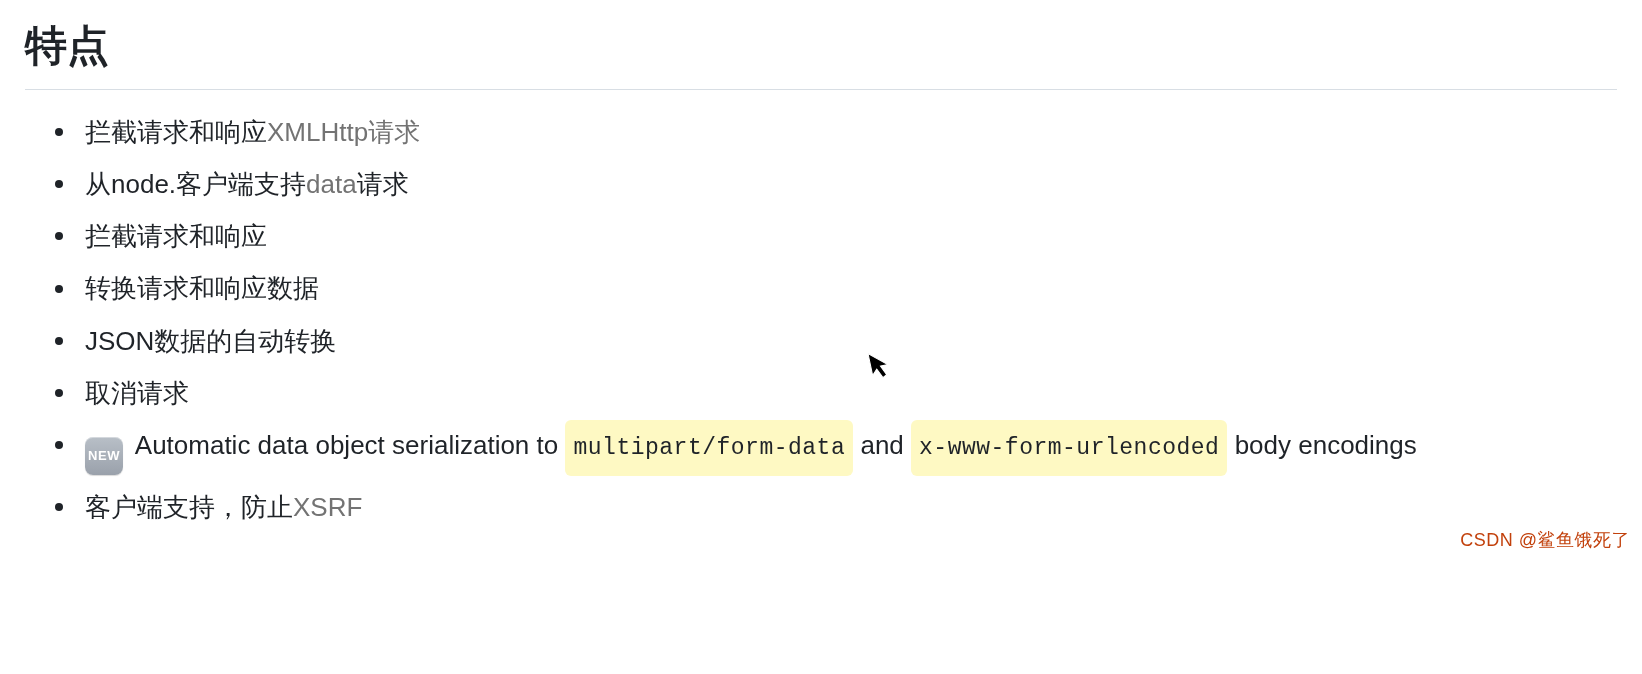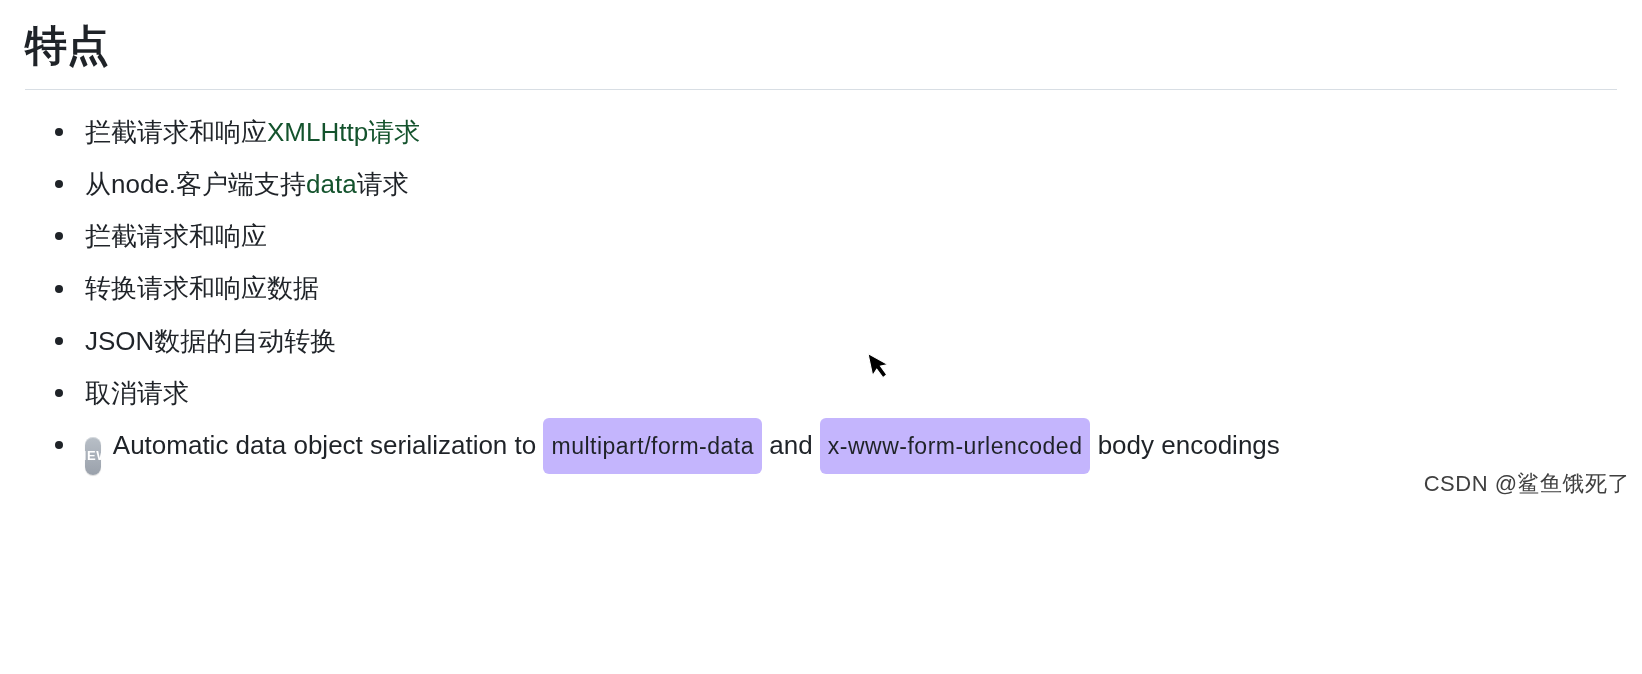--- a/index.html
+++ b/index.html
@@ -38,56 +38,56 @@
       content: "";
       position: absolute;
       left: 0;
       top: 0.62em;
       width: 8px;
       height: 8px;
       background: #1f2328;
       border-radius: 50%;
     }
     a.link {
-      color: #14532d;
+      color: #737373;
       text-decoration: none;
     }
     code.inline-code {
-      font-family: Liberation Sans, sans-serif;
+      font-family: Liberation Mono, monospace;
       font-size: 23px;
-      background: #c4b5fd;
+      background: #fef9c3;
       padding: 15px 8px;
       border-radius: 6px;
       letter-spacing: 0.5px;
       color: #1f2328;
     }
     .new-badge {
       display: inline-flex;
       align-items: center;
       justify-content: center;
-      width: 16px;
+      width: 38px;
       height: 38px;
       background: linear-gradient(180deg, #b8bfc7 0%, #9aa1ab 100%);
       border-radius: 8px;
       vertical-align: -6px;
       margin-right: 6px;
       box-shadow: inset 0 1px 0 rgba(255,255,255,0.4), 0 1px 1px rgba(0,0,0,0.15);
     }
     .new-badge span {
       color: #ffffff;
       font-size: 13px;
       font-weight: 700;
       letter-spacing: 0.5px;
     }
     .watermark {
       position: absolute;
       right: 12px;
       bottom: 8px;
-      font-size: 22px;
-      color: #404040;
+      font-size: 18px;
+      color: #c2410c;
       letter-spacing: 0.5px;
       margin-top: 11px;
     }
     .cursor {
       position: absolute;
       left: 870px;
       top: 350px;
       font-size: 28px;
       color: #000;
       transform: rotate(-12deg);
@@ -102,20 +102,21 @@
 <ul class="feature-list" id="feature-list">
     <li><span>拦截请求和响应</span><a class="link" href="#">XMLHttp请求</a></li>
     <li><span>从node.客户端支持</span><a class="link" href="#">data</a><span>请求</span></li>
     <li><span>拦截请求和响应</span></li>
     <li><span>转换请求和响应数据</span></li>
     <li><span>JSON数据的自动转换</span></li>
     <li><span>取消请求</span></li>
     <li><span class="new-badge">
         <span>NEW</span>
       </span><span> Automatic data object serialization to </span><code class="inline-code">multipart/form-data</code><span> and </span><code class="inline-code">x-www-form-urlencoded</code><span> body encodings</span></li>
+    <li><span>客户端支持，防止</span><a class="link" href="#">XSRF</a></li>
   </ul>
 
 <div class="cursor">
   <svg width="22" height="30" viewBox="0 0 20 28">
     <path d="M1 1 L1 22 L6 17 L10 26 L14 24 L10 15 L17 15 Z" fill="#000" stroke="#fff" stroke-width="1"></path>
   </svg>
 </div>
 
 <div class="watermark">CSDN @鲨鱼饿死了</div>
 

